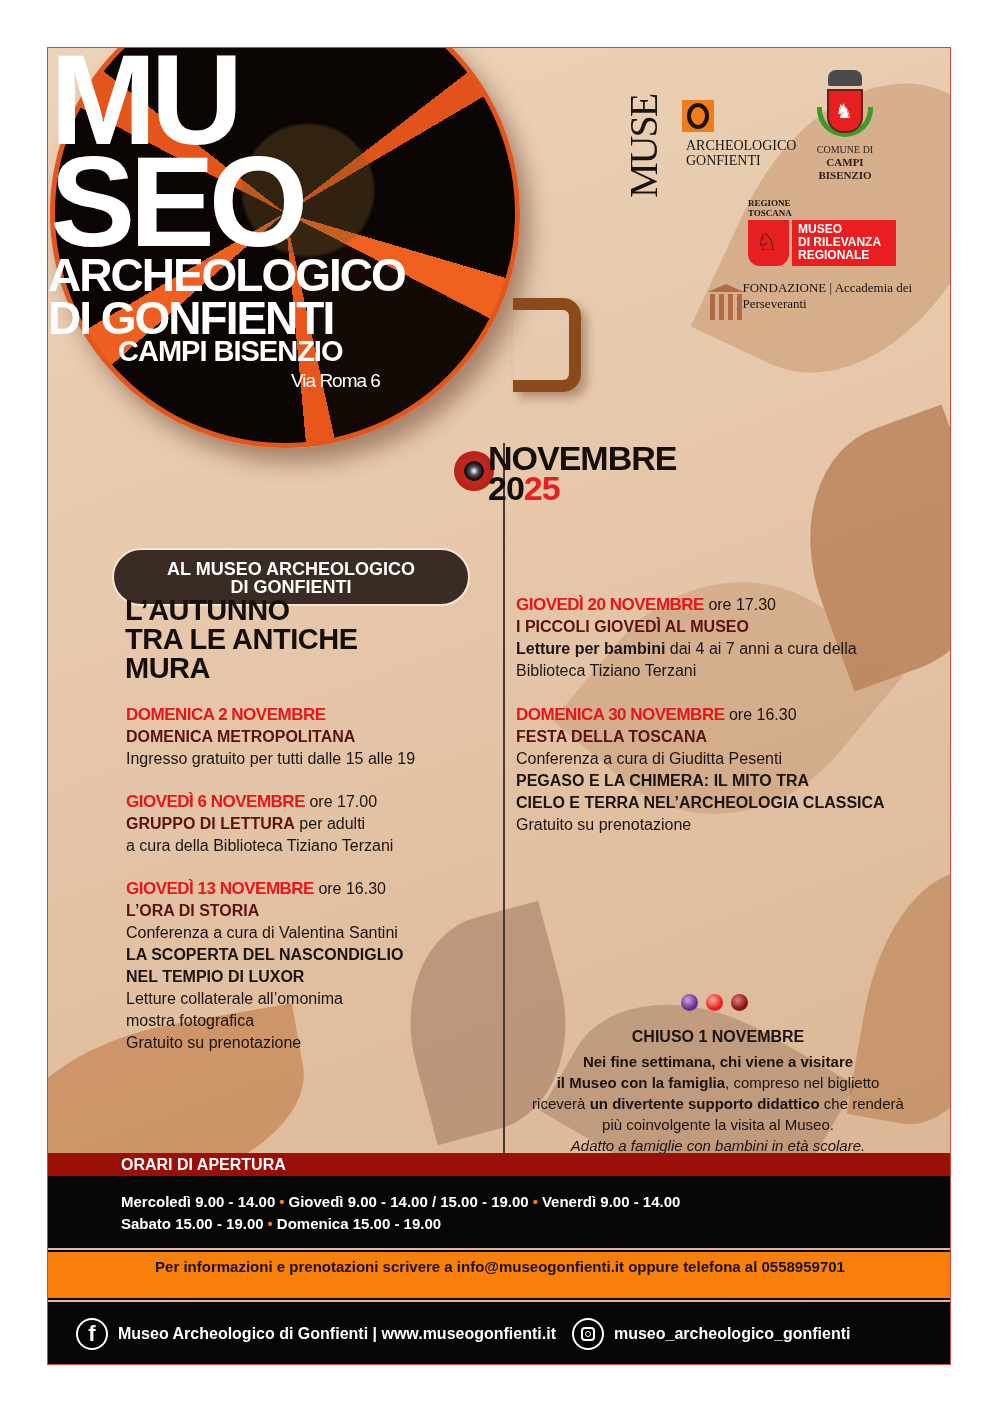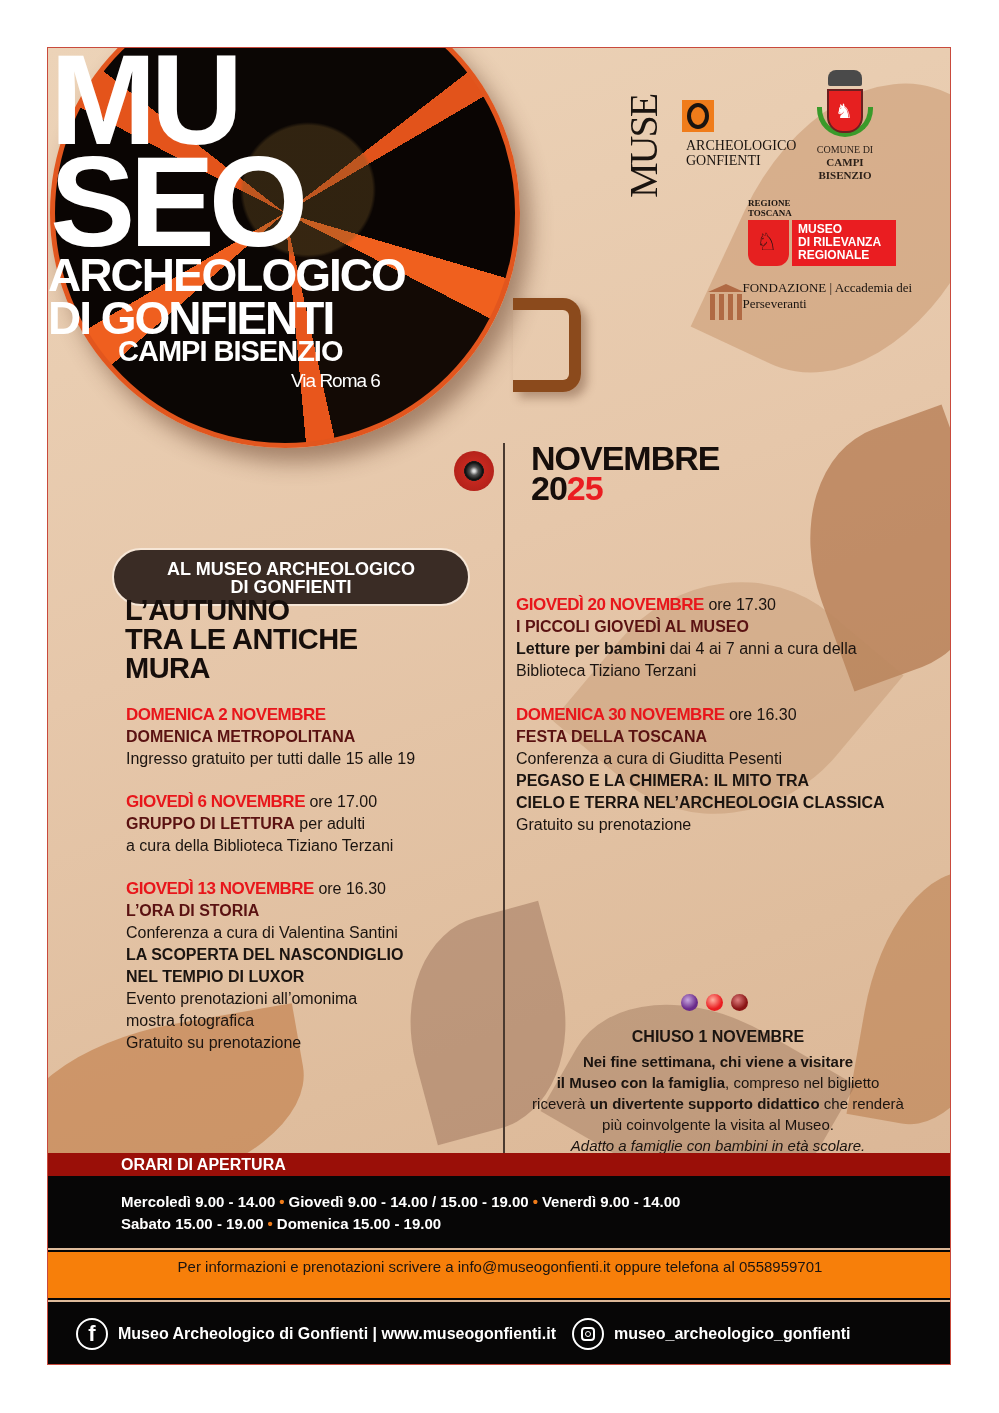--- a/index.html
+++ b/index.html
@@ -51,21 +51,21 @@
   .logo-fond { position: absolute; left: 660px; top: 232px; display: flex; align-items: flex-end; gap: 3px; }
   .fond-building { width: 36px; height: 36px; position: relative; }
   .fond-building .roof { position:absolute; left:0; top:0; width:36px; height:8px; background:#b06a44; clip-path: polygon(0 100%, 50% 0, 100% 100%); }
   .fond-building .cols { position:absolute; left:2px; top:10px; width:32px; height:26px; background: repeating-linear-gradient(90deg, #b06a44 0 5px, transparent 5px 9px); }
   .fond-text { font-family: "Liberation Serif", serif; font-size: 13px; color: #1a1410; margin-bottom: 8px; }
 
   
   .month-dot { position: absolute; left: 406px; top: 403px; width: 40px; height: 40px; border-radius: 50%;
                background: radial-gradient(circle at 50% 50%, #e0e0e0 0 4%, #555 15%, #111 30%, #1a1a1a 34%, #c4281f 36%, #a81d16 100%); }
   .divider { position: absolute; left: 455px; top: 395px; width: 2px; height: 710px; background: #4a3a30; }
-  .month-title { position: absolute; left: 483px; top: 395px; font-weight: 900; font-size: 34px; line-height: 30px; color: #160e0b; letter-spacing: -1px; }
+  .month-title { position: absolute; left: 440px; top: 395px; font-weight: 900; font-size: 34px; line-height: 30px; color: #160e0b; letter-spacing: -1px; }
   .month-title .yr-red { color: #ea1d21; }
 
   
   .pill { position: absolute; left: 64px; top: 477px; width: 358px; height: 58px; background: #3a2c25;
           border-radius: 30px; border: 2px solid #f6e6d6; box-sizing: border-box; color: #fff; text-align: center;
           font-weight: 900; font-size: 18px; line-height: 18px; padding-top: 10px; margin-top: 23px; }
   .subtitle { position: absolute; left: 77px; top: 548px; font-weight: 900; font-size: 29px; line-height: 29px; color: #160e0b; letter-spacing: -.5px; }
 
   .event { position: absolute; font-family: "Liberation Sans", sans-serif; font-size: 16px; line-height: 22px; color: #1b1410; }
   .ev-date { font-weight: 900; color: #e8161b; font-size: 17px; letter-spacing: -.5px; }
@@ -78,21 +78,21 @@
   .dots { position: absolute; left: 633px; top: 946px; display: flex; gap: 8px; }
   .dot { width: 17px; height: 17px; border-radius: 50%; }
   .notice { position: absolute; left: 470px; top: 978px; width: 400px; text-align: center; color: #1b1410; font-size: 15px; line-height: 21px; }
   .notice .closed { font-weight: 700; font-size: 16px; margin-bottom: 4px; }
   .notice i { font-style: italic; }
 
   
   .bar-hours-title { position: absolute; left: 0; top: 1105px; width: 904px; height: 23px; background: #9a0f08; color: #fff; font-weight: 700; font-size: 16px; line-height: 23px; padding-left: 73px; box-sizing: border-box; }
   .bar-hours { position: absolute; left: 0; top: 1128px; width: 904px; height: 72px; background: #070606; color: #fff; font-weight: 700; font-size: 15px; line-height: 22px; padding: 15px 0 0 73px; box-sizing: border-box; }
   .bar-hours .sep { color: #f07c1a; margin: 0 4px; }
-  .bar-info { position: absolute; left: 0; top: 1202px; width: 904px; height: 50px; background: #f77f0a; color: #1b1410; font-weight: 400; font-size: 15px; line-height: 20px; text-align: center; padding-top: 5px; box-sizing: border-box; border-top: 2px solid #070606; border-bottom: 2px solid #070606; }
+  .bar-info { position: absolute; left: 0; top: 1202px; width: 904px; height: 50px; background: #f77f0a; color: #1b1410; font-weight: 700; font-size: 15px; line-height: 20px; text-align: center; padding-top: 5px; box-sizing: border-box; border-top: 2px solid #070606; border-bottom: 2px solid #070606; }
   .bar-social { position: absolute; left: 0; top: 1254px; width: 904px; height: 64px; background: #070606; color: #fff; font-size: 16px; font-weight: 700; display: flex; align-items: center; padding-left: 28px; box-sizing: border-box; gap: 10px; }
   .soc-icon { width: 32px; height: 32px; border: 2px solid #fff; border-radius: 50%; box-sizing: border-box; display: flex; align-items: center; justify-content: center; font-weight: 900; font-size: 22px; color: #fff; }
   .ig-inner { width: 14px; height: 14px; border: 2px solid #fff; border-radius: 4px; box-sizing: border-box; position: relative; }
   .ig-inner::after { content:""; position:absolute; left:2px; top:2px; width:6px; height:6px; border:1.5px solid #fff; border-radius:50%; box-sizing: border-box; }
 </style>
 </head>
 <body>
 
 <div class="poster">
 
@@ -192,21 +192,21 @@
     <div class="ev-line"><span class="ev-title">GRUPPO DI LETTURA</span><span> per adulti</span></div>
     <div class="ev-line">a cura della Biblioteca Tiziano Terzani</div>
   </div>
 
   <div class="event" style="left:78px;top:830px;">
     <div class="ev-line"><span class="ev-date">GIOVEDÌ 13 NOVEMBRE</span> <span class="ev-time">ore 16.30</span></div>
     <div class="ev-line"><span class="ev-title">L’ORA DI STORIA</span></div>
     <div class="ev-line">Conferenza a cura di Valentina Santini</div>
     <div class="ev-line ev-bold">LA SCOPERTA DEL NASCONDIGLIO</div>
     <div class="ev-line ev-bold">NEL TEMPIO DI LUXOR</div>
-    <div class="ev-line">Evento prenotazioni all’omonima</div>
+    <div class="ev-line">Letture collaterale all’omonima</div>
     <div class="ev-line">mostra fotografica</div>
     <div class="ev-line">Gratuito su prenotazione</div>
   </div>
 
   <div class="event" style="left:468px;top:546px;">
     <div class="ev-line"><span class="ev-date">GIOVEDÌ 20 NOVEMBRE</span> <span class="ev-time">ore 17.30</span></div>
     <div class="ev-line"><span class="ev-title">I PICCOLI GIOVEDÌ AL MUSEO</span></div>
     <div class="ev-line"><span class="ev-bold">Letture per bambini</span><span> dai 4 ai 7 anni a cura della</span></div>
     <div class="ev-line">Biblioteca Tiziano Terzani</div>
   </div>

